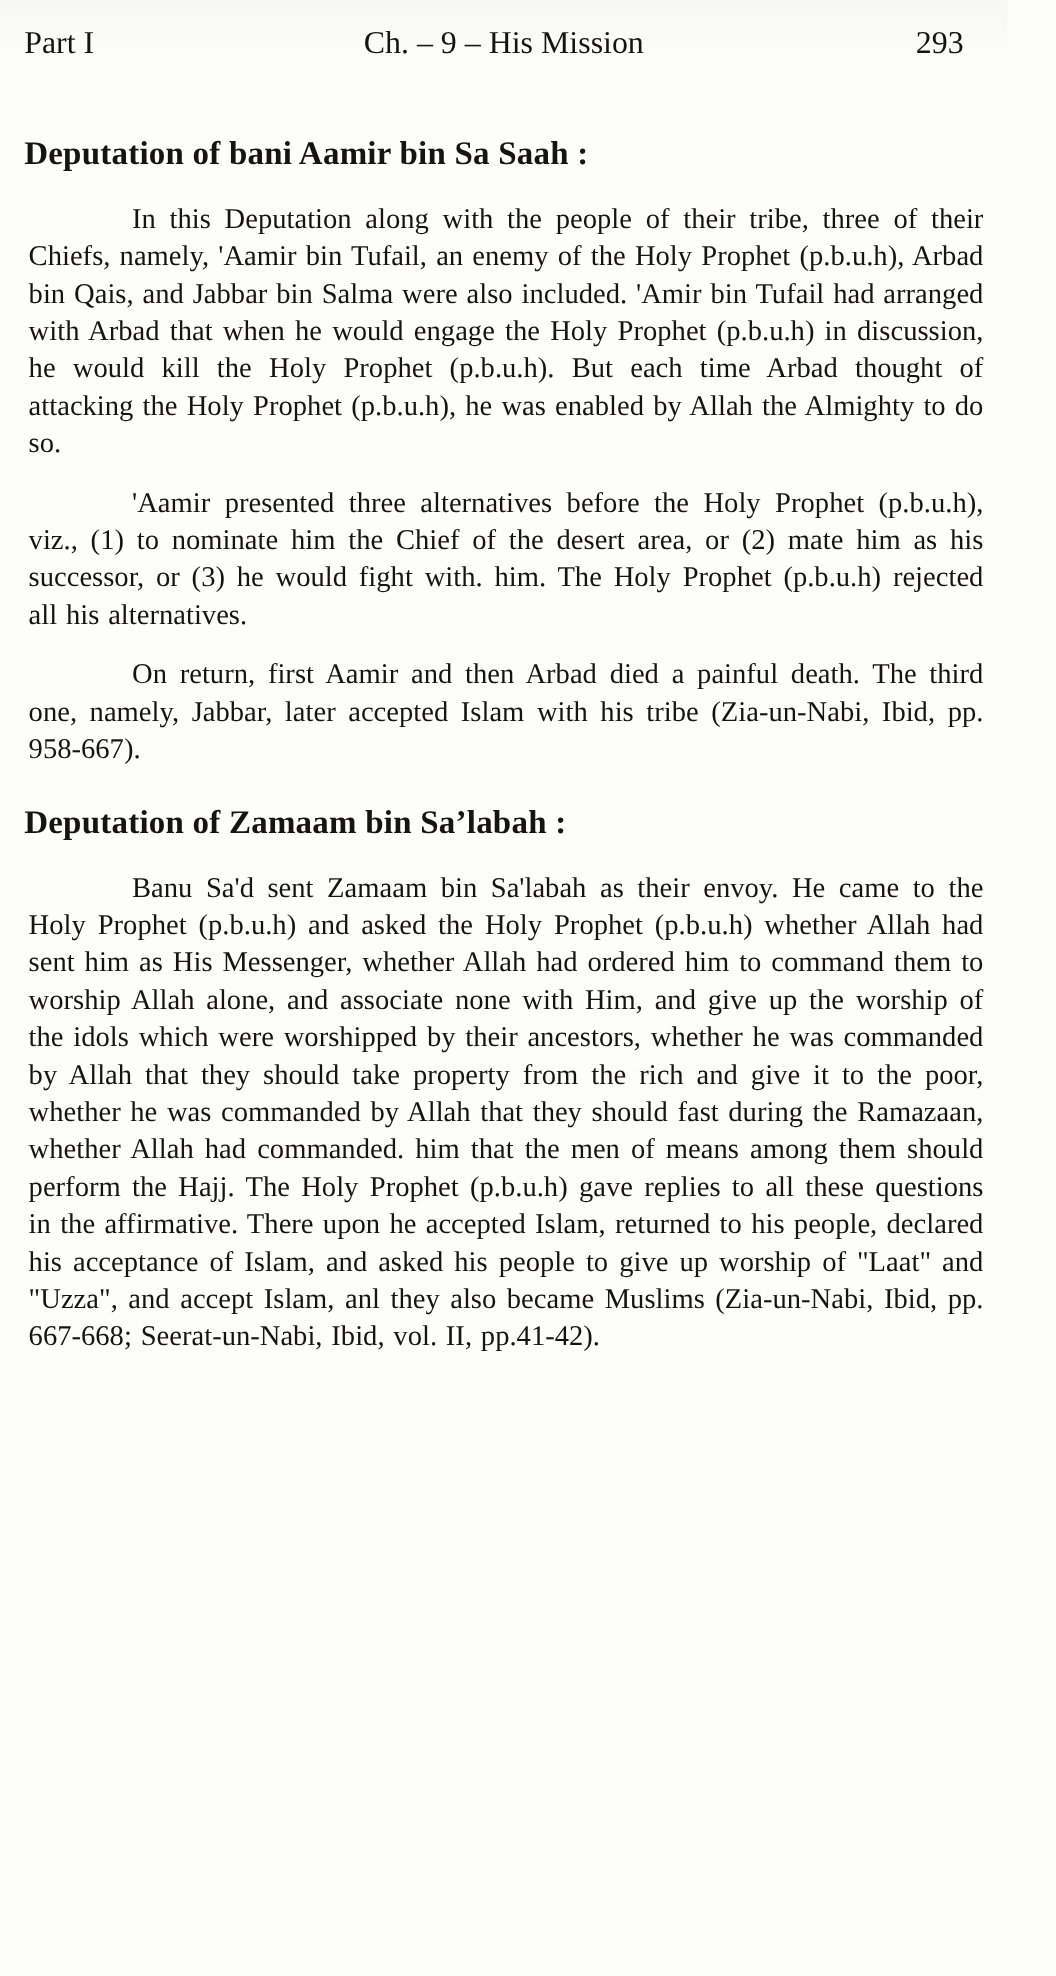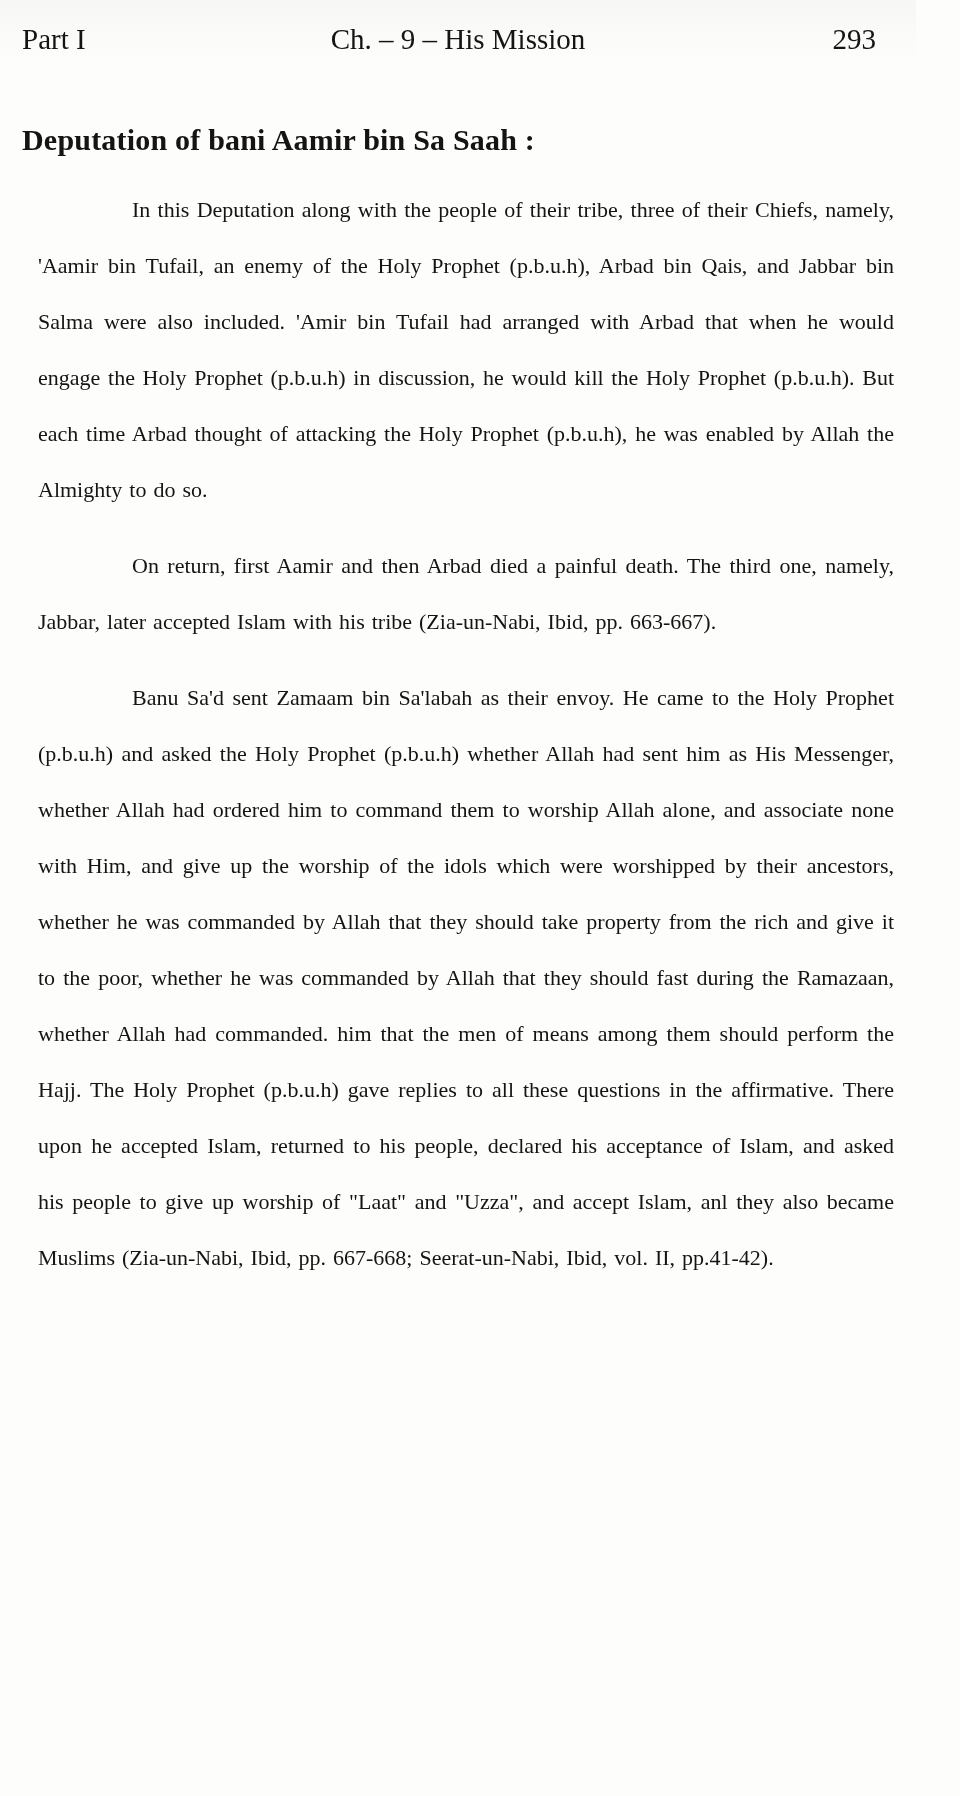--- a/index.html
+++ b/index.html
@@ -52,42 +52,44 @@
     font-size: 30px;
     line-height: 40px;
     font-weight: bold;
     margin: 30px 0 22px 0;
     letter-spacing: 0.2px;
   }
   section.doc-section:first-of-type h2.section-heading {
     margin-top: 62px;
   }
   p.body-paragraph {
-    font-size: 22px;
-    line-height: 56px;
+    font-size: 26px;
+    line-height: 34px;
     text-align: justify;
     text-indent: 94px;
-    margin: 20px 0 20px 16px;
+    margin: 20px 0 20px 4px;
     word-spacing: 1.5px;
   }
 </style>
 </head>
 <body>
 
 <div class="page">
 
   <header class="page-header">
     <span class="hdr-left">Part I</span>
     <span class="hdr-center">Ch. – 9 – His Mission</span>
     <span class="hdr-right">293</span>
   </header>
 
   <section class="doc-section">
     <h2 class="section-heading">Deputation of bani Aamir bin Sa Saah :</h2>
     <p class="body-paragraph">In this Deputation along with the people of their tribe, three of their Chiefs, namely, 'Aamir bin Tufail, an enemy of the Holy Prophet (p.b.u.h), Arbad bin Qais, and Jabbar bin Salma were also included. 'Amir bin Tufail had arranged with Arbad that when he would engage the Holy Prophet (p.b.u.h) in discussion, he would kill the Holy Prophet (p.b.u.h). But each time Arbad thought of attacking the Holy Prophet (p.b.u.h), he was enabled by Allah the Almighty to do so.</p>
-    <p class="body-paragraph">On return, first Aamir and then Arbad died a painful death. The third one, namely, Jabbar, later accepted Islam with his tribe (Zia-un-Nabi, Ibid, pp. 663-667).</p>
+    <p class="body-paragraph">'Aamir presented three alternatives before the Holy Prophet (p.b.u.h), viz., (1) to nominate him the Chief of the desert area, or (2) mate him as his successor, or (3) he would fight with. him. The Holy Prophet (p.b.u.h) rejected all his alternatives.</p>
+    <p class="body-paragraph">On return, first Aamir and then Arbad died a painful death. The third one, namely, Jabbar, later accepted Islam with his tribe (Zia-un-Nabi, Ibid, pp. 958-667).</p>
   </section>
 
   <section class="doc-section">
+    <h2 class="section-heading">Deputation of Zamaam bin Sa’labah :</h2>
     <p class="body-paragraph">Banu Sa'd sent Zamaam bin Sa'labah as their envoy. He came to the Holy Prophet (p.b.u.h) and asked the Holy Prophet (p.b.u.h) whether Allah had sent him as His Messenger, whether Allah had ordered him to command them to worship Allah alone, and associate none with Him, and give up the worship of the idols which were worshipped by their ancestors, whether he was commanded by Allah that they should take property from the rich and give it to the poor, whether he was commanded by Allah that they should fast during the Ramazaan, whether Allah had commanded. him that the men of means among them should perform the Hajj. The Holy Prophet (p.b.u.h) gave replies to all these questions in the affirmative. There upon he accepted Islam, returned to his people, declared his acceptance of Islam, and asked his people to give up worship of "Laat" and "Uzza", and accept Islam, anl they also became Muslims (Zia-un-Nabi, Ibid, pp. 667-668; Seerat-un-Nabi, Ibid, vol. II, pp.41-42).</p>
   </section>
 
 </div>
 
 </body></html>

